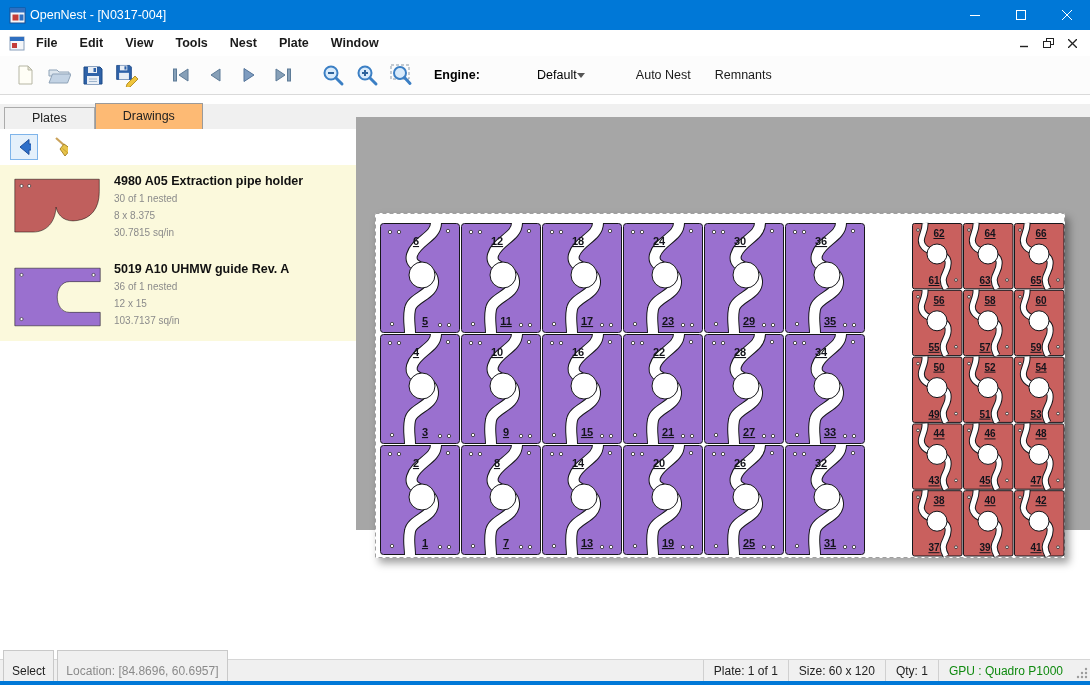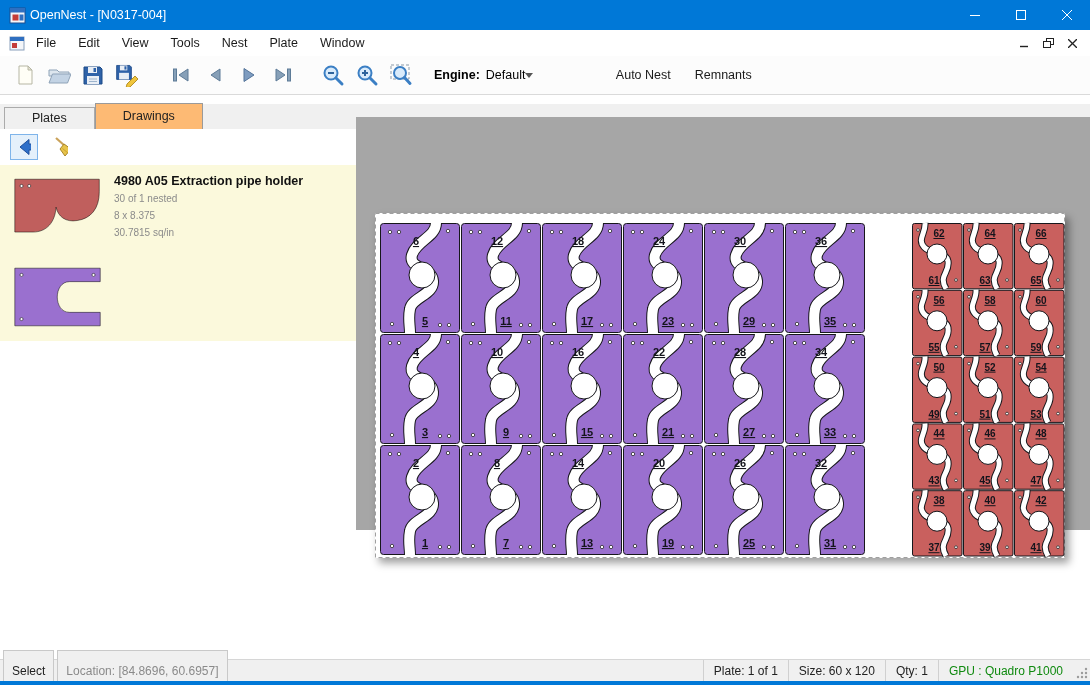--- a/index.html
+++ b/index.html
@@ -6,32 +6,32 @@
   body{width:1090px;height:685px;position:relative;font-family:"Liberation Sans",sans-serif;background:#fff;overflow:hidden;}
 
   
   .titlebar{position:absolute;left:0;top:0;width:100%;height:30px;background:#0078d7;display:flex;align-items:center;color:#fff;}
   .titlebar .app-icon{margin-left:9px;width:17px;height:17px;flex:none;}
   .titlebar .title{margin-left:4px;font-size:12.5px;}
   .win-controls{margin-left:auto;display:flex;height:100%;}
   .win-btn{width:46px;height:100%;display:flex;align-items:center;justify-content:center;}
 
   
-  .menubar{position:absolute;left:0;top:30px;width:100%;height:26px;background:#fff;display:flex;align-items:center;}
+  .menubar{position:absolute;left:0;top:30px;width:100%;height:26px;background:#fff;display:flex;align-items:center;font-weight:bold;}
   .menu-icon{width:16px;height:15px;margin-left:9px;flex:none;}
   .menu-item{padding:0 11px;font-size:12.5px;color:#1a1a1a;height:100%;display:flex;align-items:center;}
   .mdi-controls{margin-left:auto;display:flex;align-items:center;margin-right:8px;gap:4px;}
   .mdi-btn{width:20px;height:18px;display:flex;align-items:center;justify-content:center;}
 
   
   .toolbar{position:absolute;left:0;top:56px;width:100%;height:39px;background:#fcfcfc;border-bottom:1px solid #dadada;display:flex;align-items:center;padding-left:8px;box-sizing:border-box;}
   .tbtn{width:34px;height:32px;display:flex;align-items:center;justify-content:center;}
   .tb-space{width:20px;flex:none;}
   .engine-label{font-weight:bold;font-size:12.5px;margin-left:16px;}
-  .combo{width:110px;margin-left:0;display:flex;align-items:center;justify-content:flex-start;font-size:12.5px;height:24px;padding:0 6px;}
+  .combo{width:110px;margin-left:20px;display:flex;align-items:center;justify-content:center;font-size:12.5px;height:24px;padding:0 6px;}
   .combo .arrow{width:0;height:0;border-left:4px solid transparent;border-right:4px solid transparent;border-top:5px solid #555;}
   .flat-btn{font-size:12.5px;padding:0 10px;margin-left:4px;height:26px;display:flex;align-items:center;color:#1a1a1a;background:transparent;border:none;}
 
   
   .content{position:absolute;left:0;top:104px;width:100%;height:426px;}
   .sidebar{position:absolute;left:0;top:0;width:356px;height:100%;background:#fff;}
   .tabstrip{height:25px;display:flex;align-items:flex-end;padding-left:4px;background:#f0f0f0;}
   .tab{height:21px;line-height:21px;padding:0 27px;font-size:12.5px;background:#f0f0f0;border:1px solid #ababab;border-bottom:none;color:#222;}
   .tab.active{height:25px;line-height:25px;background:#fdba74;position:relative;z-index:2;border-color:#9a9a9a;}
   .side-tools{height:36px;display:flex;align-items:center;padding-left:10px;gap:8px;background:#fff;}
@@ -250,20 +250,26 @@
       </div>
     </div>
 
     <div class="drawing-item">
       <svg class="thumb" viewBox="0 0 100 72">
         <path d="M5,6 H94 V20 L62,20 C45,20 45,52 62,52 L94,52 V66 H5 Z" stroke="rgba(0,0,0,0.5)" fill="#9a70cf"></path>
         <circle cx="12" cy="13" r="1.6" fill="#fff" stroke="#333" stroke-width="0.7"></circle>
         <circle cx="12" cy="59" r="1.6" fill="#fff" stroke="#333" stroke-width="0.7"></circle>
         <circle cx="87" cy="13" r="1.6" fill="#fff" stroke="#333" stroke-width="0.7"></circle>
       </svg>
+      <div class="d-info">
+        <div class="d-name">5019 A10 UHMW guide Rev. A</div>
+        <div class="d-sub">36 of 1 nested</div>
+        <div class="d-sub">12 x 15</div>
+        <div class="d-sub">103.7137 sq/in</div>
+      </div>
     </div>
   </div>
 
   <div class="canvas">
     <div class="canvas-top"></div>
     <div class="plate">
       <svg id="nest-svg" viewBox="0 0 690 345" width="690" height="345">
           <rect x="0.5" y="0.5" width="689" height="344" fill="#ffffff" stroke="#9f9f9f" stroke-dasharray="4 3"></rect>
           <g transform="translate(5,10)">
             <rect x="0.5" y="0.5" width="79" height="109" rx="3" fill="#9a70cf" stroke="#17171c"></rect>

